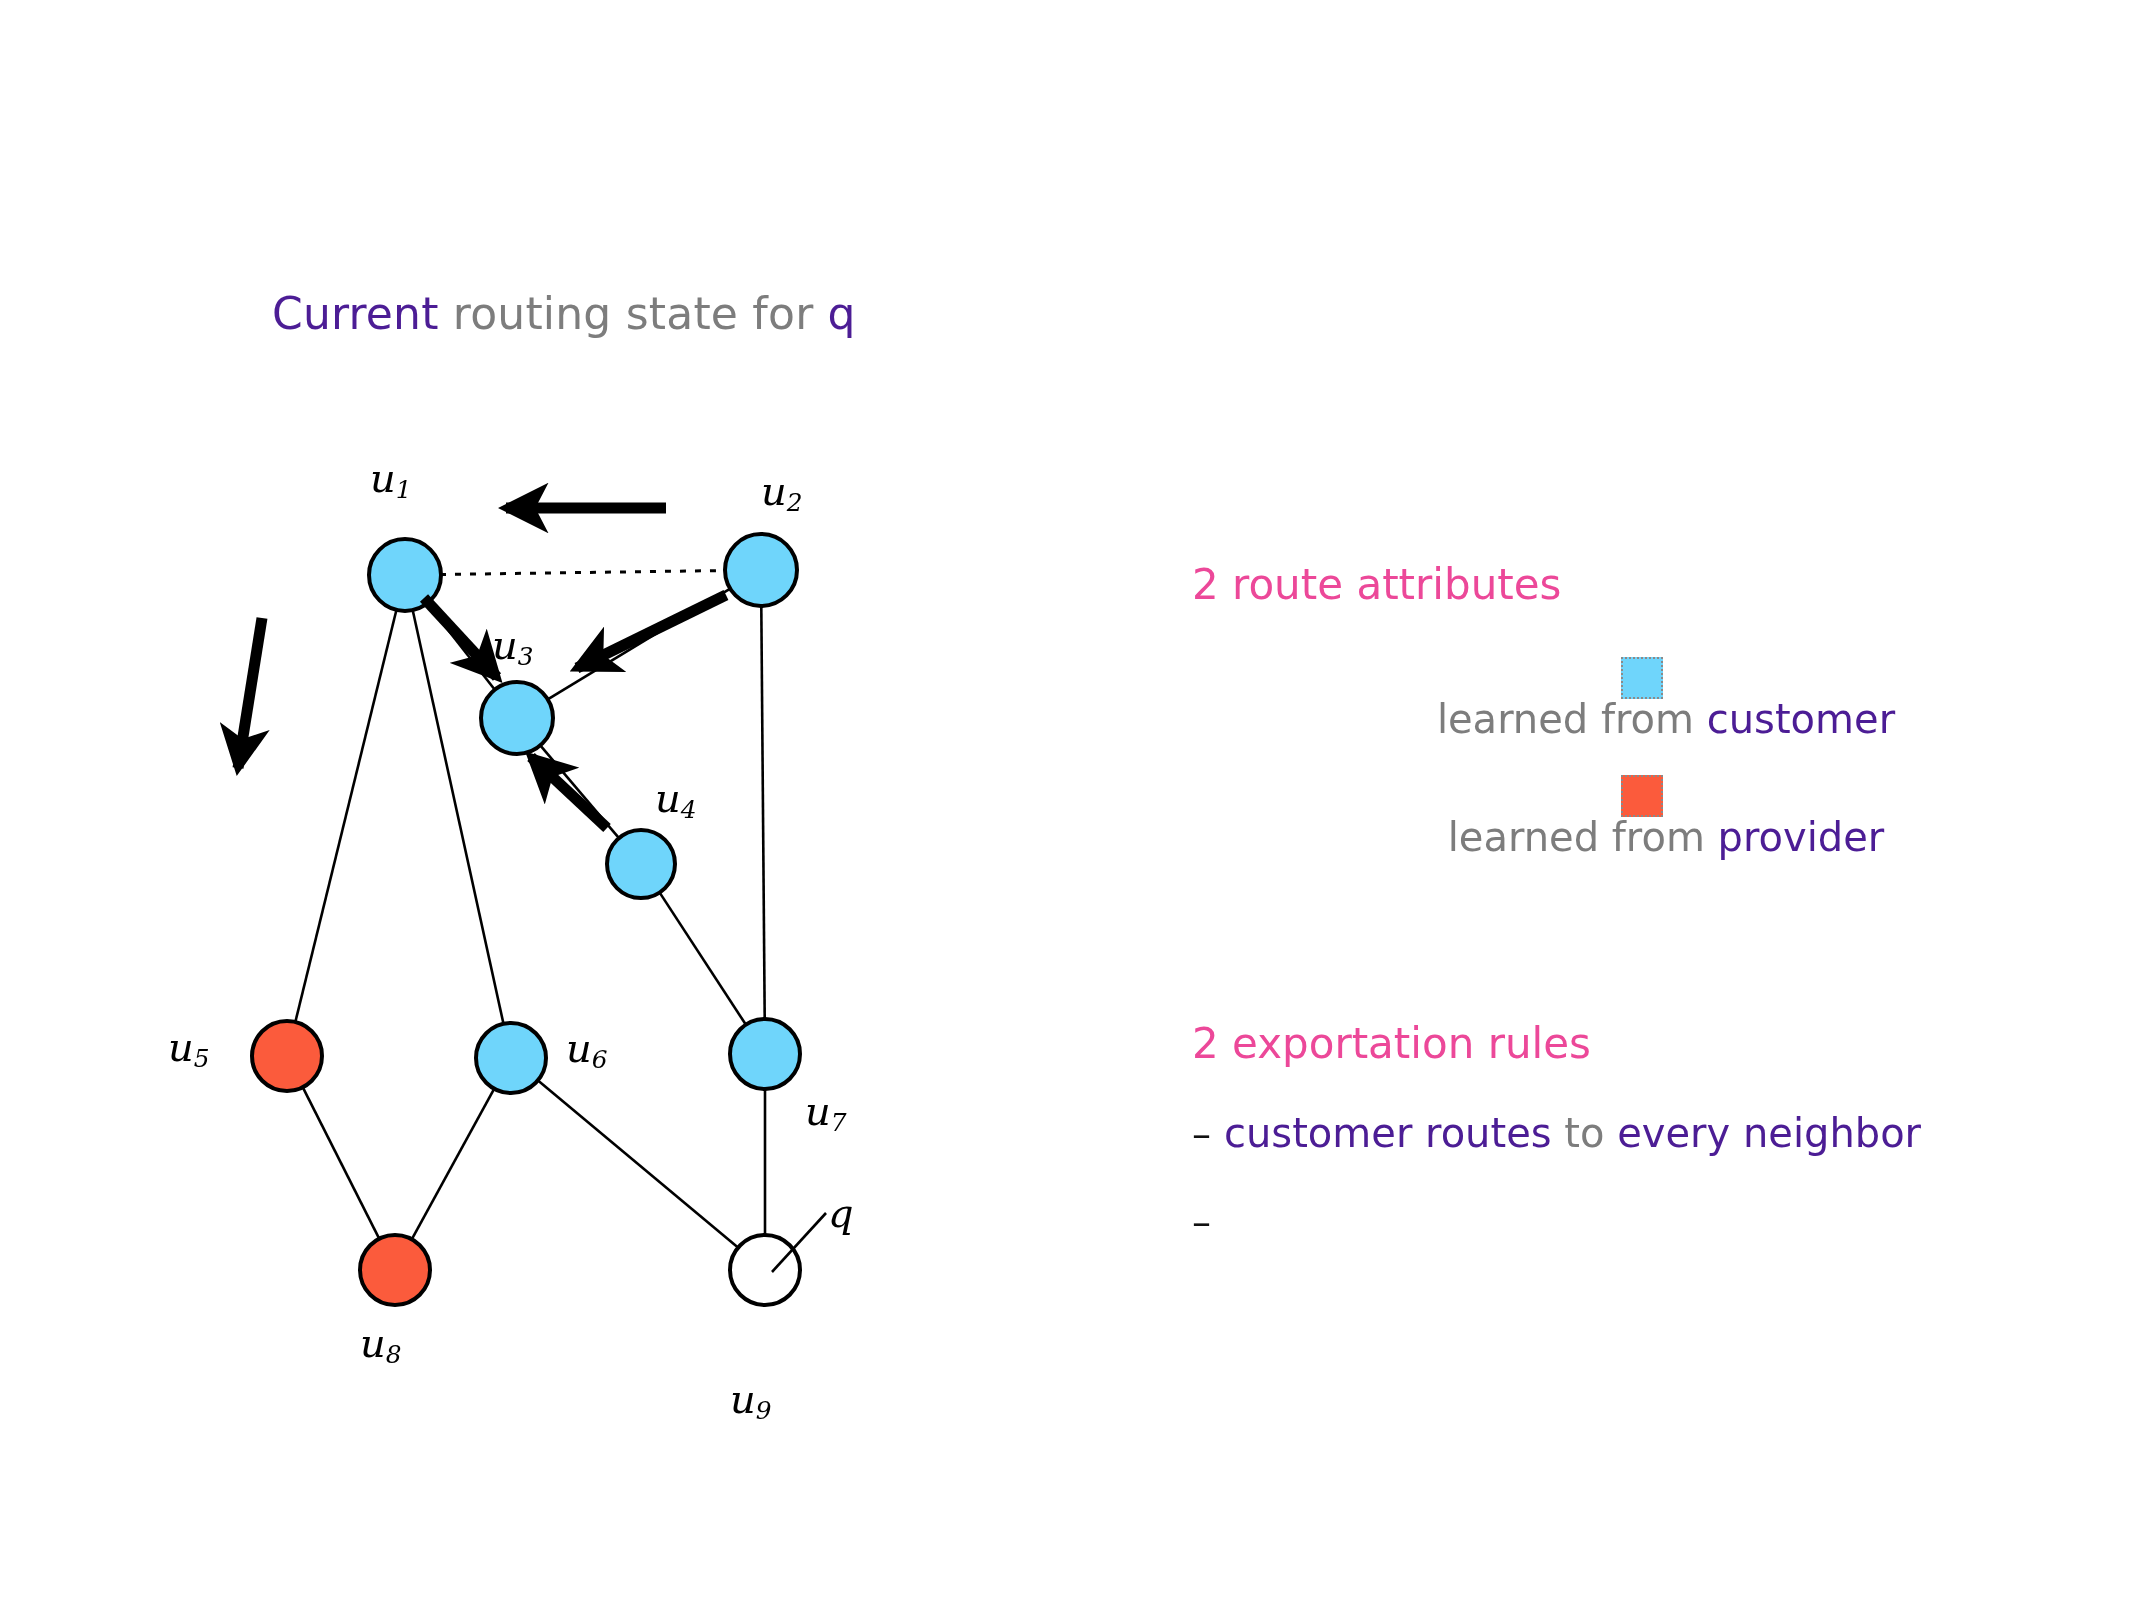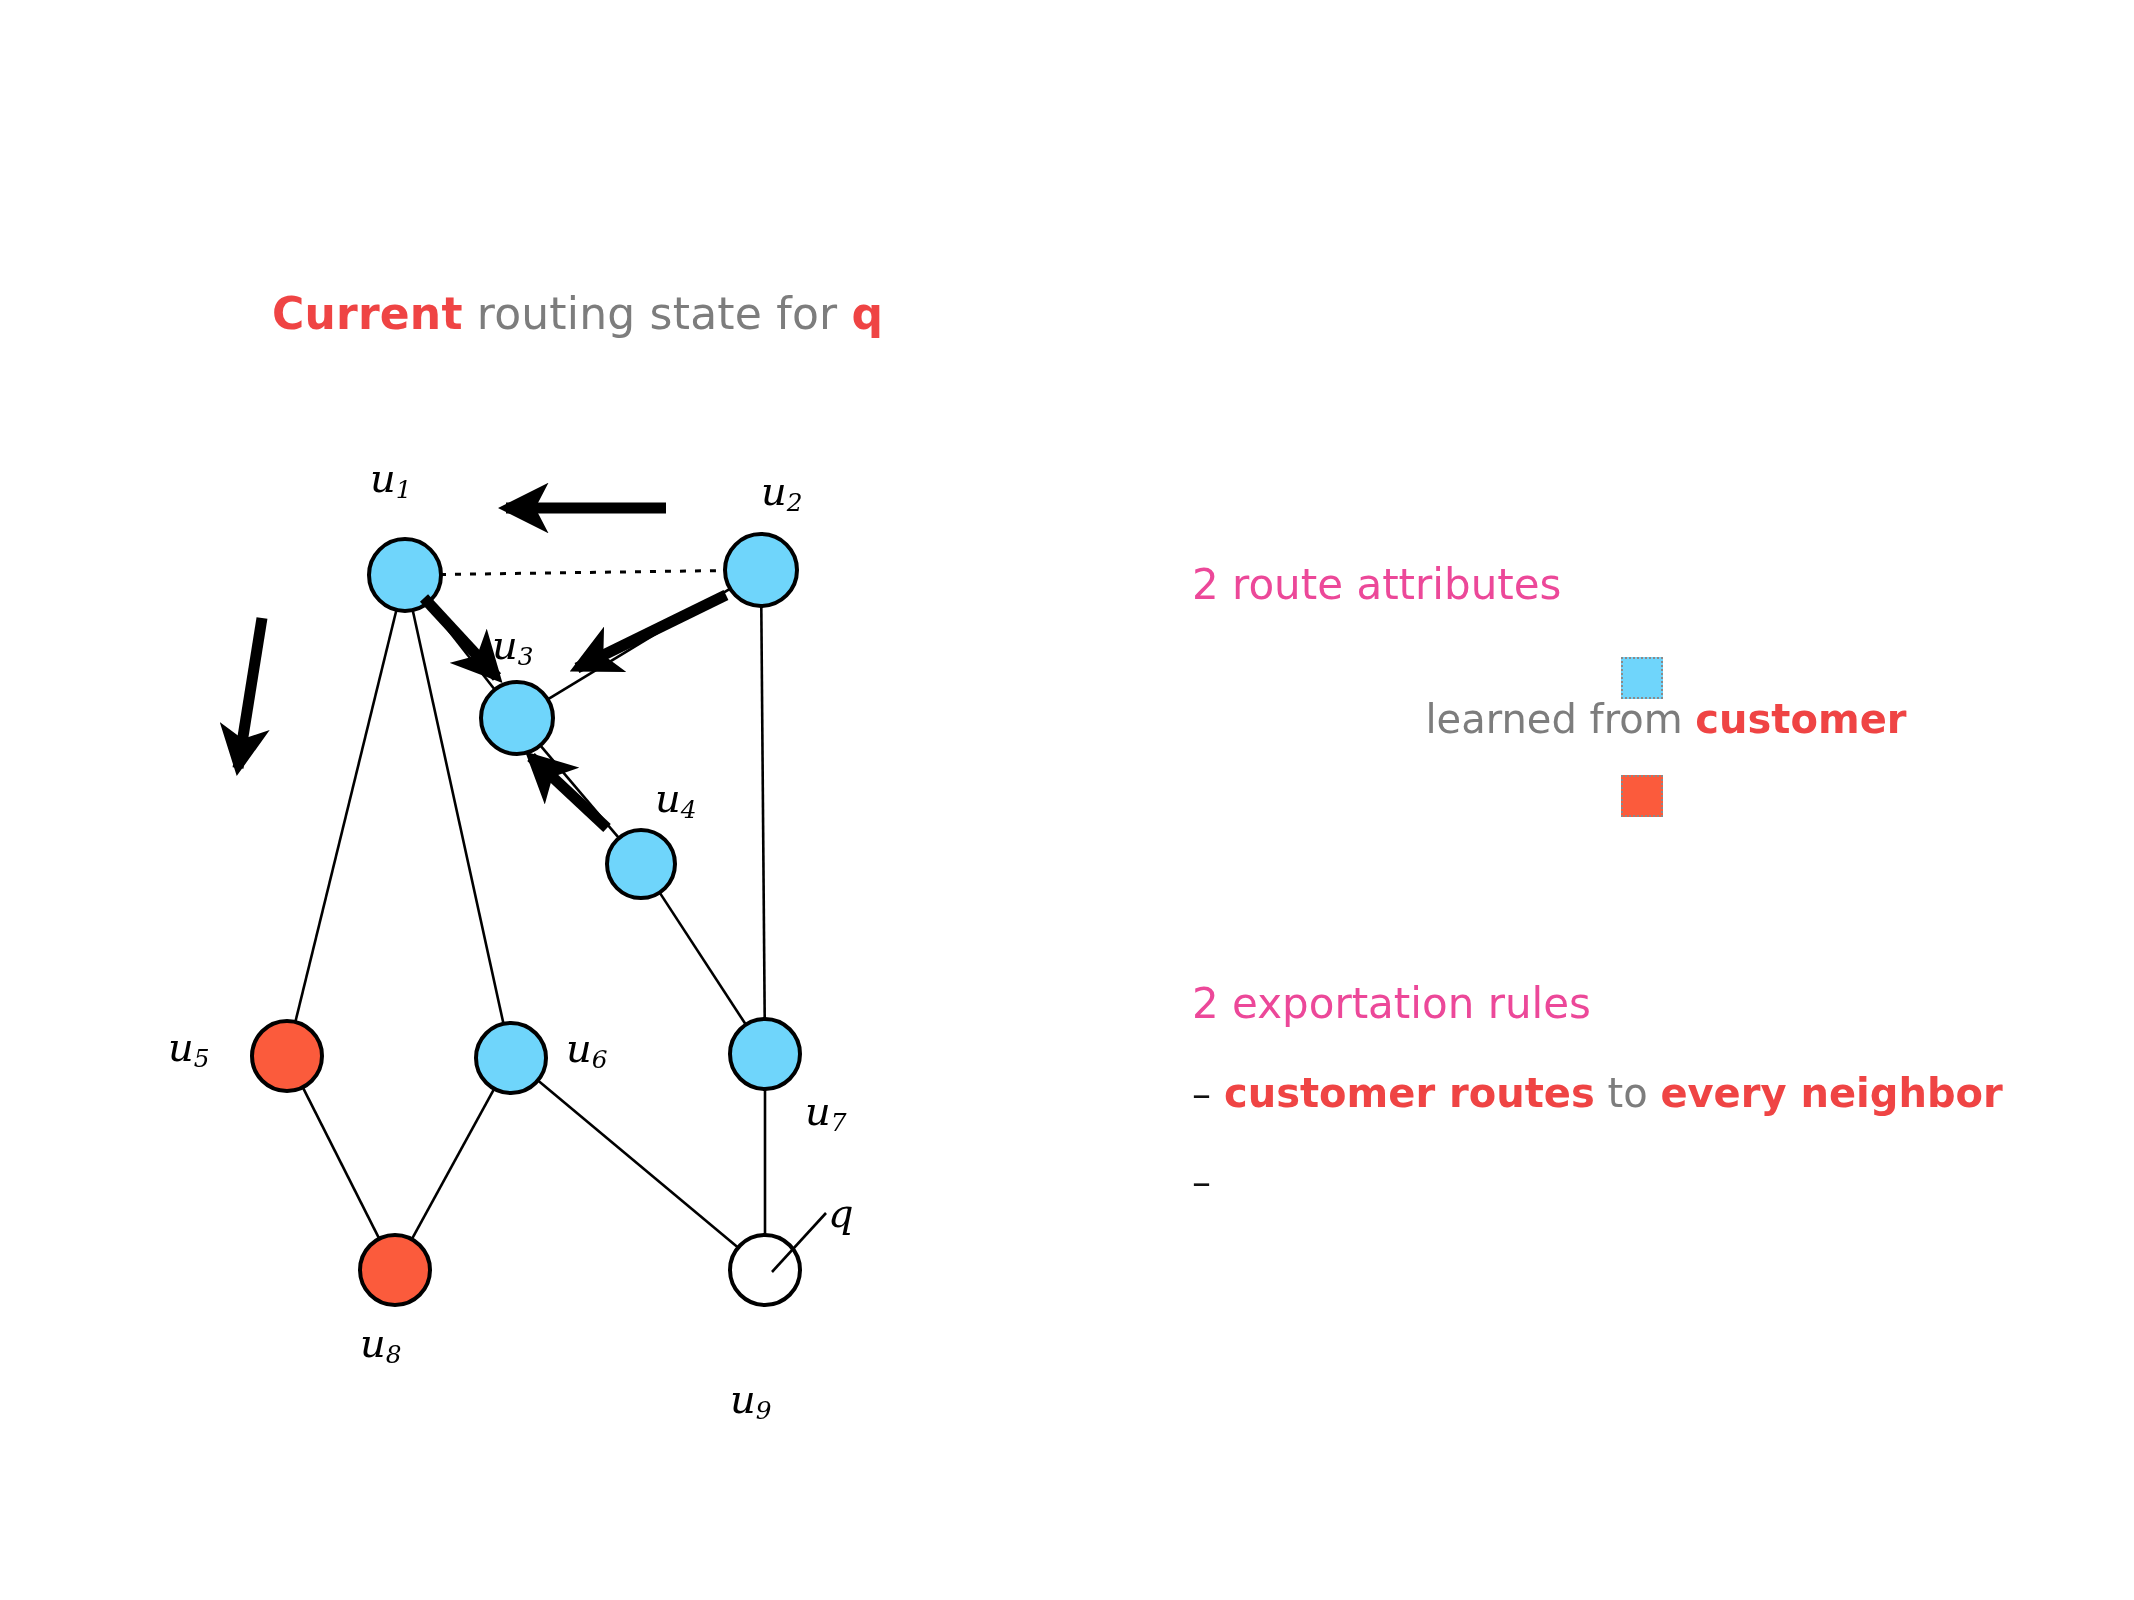--- a/index.html
+++ b/index.html
@@ -19,21 +19,21 @@
   
   #slide-title {
     position: absolute;
     left: 272px;
     top: 290px;
     font-size: 44px;
     line-height: 1.1;
     white-space: nowrap;
     letter-spacing: 0.2px;
   }
-  .t-black { color: #ef4444; font-weight: bold; }
+  .t-black { color: #4c1d95; }
   .t-gray  { color: #7d7d7d; }
 
   
   #graph-panel {
     position: absolute;
     left: 0px;
     top: 0px;
     width: 1100px;
     height: 1252px;
   }
@@ -185,20 +185,24 @@
     <div class="legend-row">
       <span class="legend-swatch" id="swatch-customer" style="background: rgb(111, 213, 251);"></span>
       <span class="legend-text">
         <span class="t-gray">learned from</span>
         <span class="t-black">customer</span>
       </span>
     </div>
 
     <div class="legend-row">
       <span class="legend-swatch" id="swatch-provider" style="background: rgb(251, 91, 60);"></span>
+      <span class="legend-text">
+        <span class="t-gray">learned from</span>
+        <span class="t-black">provider</span>
+      </span>
     </div>
 
   </div>
 
   <div id="exportation-block">
 
     <div class="section-heading">2 exportation rules</div>
 
     <div class="rule-row">
       <span class="rule-dash">–</span>

